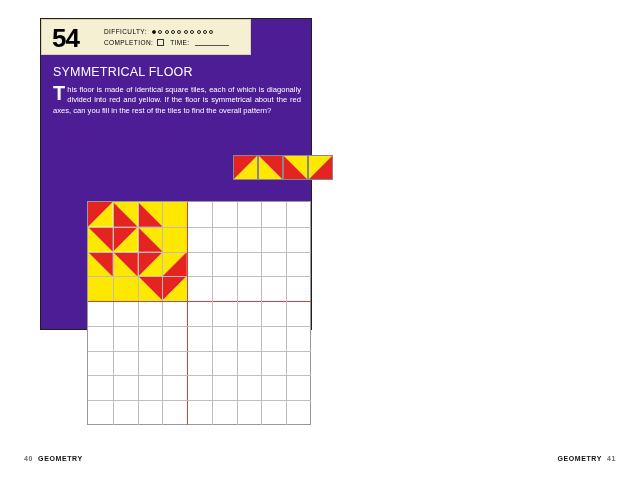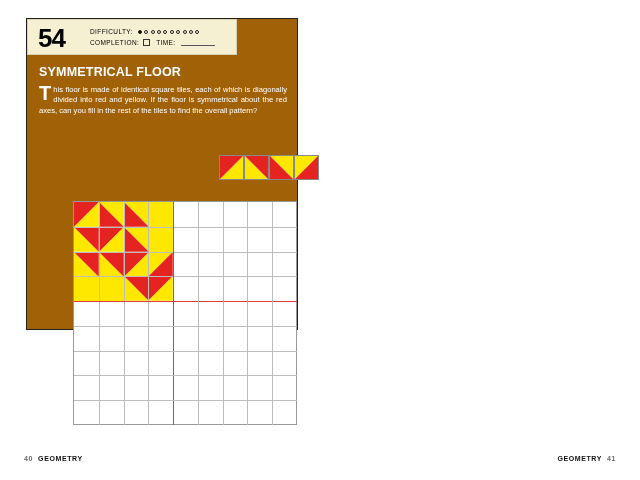--- a/index.html
+++ b/index.html
@@ -15,26 +15,26 @@
   .hdr{position:relative;height:36px;box-sizing:border-box;border-bottom:1px solid #cfc8a4;}
   .num{position:absolute;left:10px;top:3px;font-size:26px;font-weight:bold;font-family:"Liberation Sans",sans-serif;color:#000;letter-spacing:-1px;}
   .meta{position:absolute;left:62px;top:6px;font-size:6.5px;letter-spacing:.4px;color:#000;line-height:12px;}
   .meta .row{display:flex;align-items:center;gap:3px;height:11px;}
   .dots{display:inline-flex;gap:2.4px;align-items:center;margin-left:2px;}
   .dot{width:4px;height:4px;border-radius:50%;border:.6px solid #222;box-sizing:border-box;}
   .dot.on{background:#000;}
   .chk{display:inline-block;width:5px;height:5px;border:.8px solid #333;margin:0 3px 0 1px;}
   .tline{display:inline-block;width:34px;border-bottom:.8px solid #555;height:6px;margin-left:2px;}
 
-  .title{font-size:12.5px;font-weight:bold;letter-spacing:.2px;margin:0;}
+  .title{font-size:12.5px;font-weight:normal;letter-spacing:.2px;margin:0;}
   .body{font-size:7.6px;line-height:10.4px;text-align:justify;}
   .body .dropcap{float:left;font-size:20px;line-height:15px;font-weight:bold;padding:1px 2px 0 0;margin-top:0px;}
 
   
-  #card54{left:26px;top:18px;width:272px;height:312px;background:#a16207;border:1px solid #231f1b;}
+  #card54{left:40px;top:18px;width:272px;height:312px;background:#4c1d95;border:1px solid #231f1b;}
   #card54 .hdr{background:#f6f0d2;border:1px solid #d8d2b0;height:36px;width:210px;}
   #card54 .content{position:absolute;left:0;top:36px;width:272px;color:#fff;padding:10px 12px 0 12px;box-sizing:border-box;}
   #card54 .title{color:#fff;}
   #card54 .body{color:#fff;margin-top:6px;}
 
   
   .strip{position:absolute;left:192px;top:136px;width:100px;height:26px;}
   .stripcell{position:absolute;top:0;width:25px;height:25px;border:1px solid #888;background:#fff;box-sizing:border-box;}
 
   

